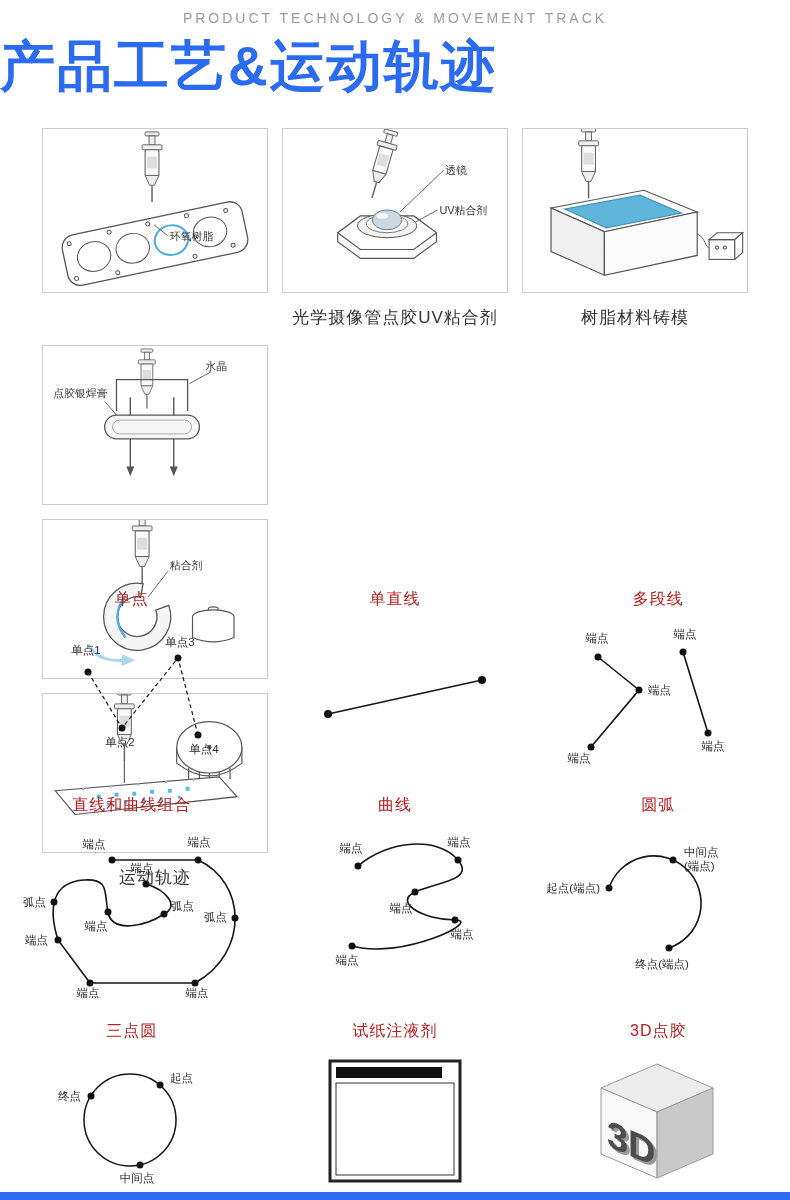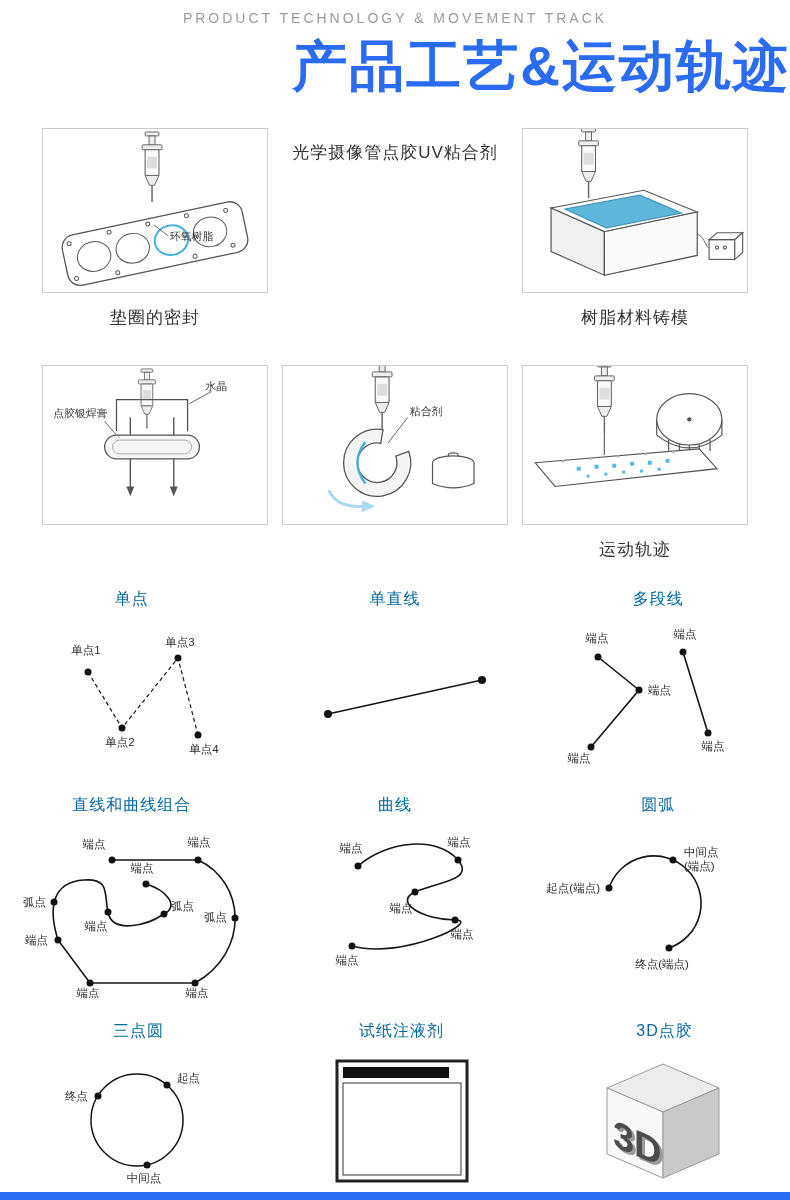--- a/index.html
+++ b/index.html
@@ -7,41 +7,40 @@
   .page {
     position:relative; width:790px; height:1200px; margin:0 auto;
     background:#fff; overflow:hidden;
     font-family:"Liberation Sans","DejaVu Sans",sans-serif; color:#333;
   }
   .eyebrow {
     position:absolute; top:10px; left:0; width:100%; text-align:center;
     font-size:14px; letter-spacing:3px; color:#9b9b9b;
   }
   .main-title {
-    position:absolute; top:30px; left:0; width:100%; text-align:right;
+    position:absolute; top:30px; left:0; width:100%; text-align:left;
     font-size:55px; font-weight:bold; letter-spacing:2px;
     color:var(--accent,#2B6BF2);
-    padding-left:24px;
   }
   .cards-row { position:absolute; left:42px; display:flex; gap:14px; }
   .cards-row.r1 { top:128px; }
-  .cards-row.r2 { top:365px; }
+  .cards-row.r2 { top:345px;flex-direction:column; }
   .card { width:226px; display:flex; flex-direction:column; }
   .card-box { width:226px; border:1px solid #cccccc; background:#fff; }
   .r1 .card-box { height:165px; }
   .r2 .card-box { height:160px; }
   .card-box svg { display:block; width:100%; height:100%; }
   .card-caption { margin-top:13px; text-align:center; font-size:17px; color:#333; letter-spacing:1px; }
 
   .tracks-row { position:absolute; left:0; width:790px; display:flex; }
   .tracks-row.t1 { top:588px; }
   .tracks-row.t2 { top:794px; }
-  .tracks-row.t3 { top:1020px;padding-left:7px; }
+  .tracks-row.t3 { top:1020px; }
   .track-cell { flex:1; display:flex; flex-direction:column; align-items:center; }
-  .track-title { font-size:16px; color:#0369a1; height:26px; line-height:22px; letter-spacing:1px; }
+  .track-title { font-size:16px; color:#b91c1c; height:26px; line-height:22px; letter-spacing:1px; }
 
   .dot { fill:#111; stroke:none; }
   .tpath { stroke:#151515; stroke-width:1.6; fill:none; stroke-linecap:round; }
   .dpath { stroke:#151515; stroke-width:1.2; fill:none; stroke-dasharray:4 3; }
   .lbl { font-size:11.5px; fill:#2b2b2b; }
   .ill-lbl { font-size:11px; fill:#333; }
   .ill-line { stroke:#555; stroke-width:0.9; fill:none; }
 
   .bottom-bar {
     position:absolute; left:0; bottom:0; width:100%; height:8px;
@@ -89,24 +88,40 @@
               <circle cx="190" cy="98" r="2"></circle>
             <circle cx="28" cy="134" r="2"></circle>
               <circle cx="70" cy="137" r="2"></circle>
               <circle cx="150" cy="137" r="2"></circle>
               <circle cx="190" cy="134" r="2"></circle>
           </g>
           <line x1="126" y1="108" x2="112" y2="97" class="ill-line"></line>
           <text class="ill-lbl" x="128" y="112">环氧树脂</text>
         </svg>
       </div>
-      <div class="card-caption">垫圈的密封</div>
-    </div>
-
-    <div class="card">
+    </div>
+
+    <div class="card">
+      <div class="card-box">
+        <svg viewBox="0 0 226 165">
+          <use href="#syringe" transform="translate(98,12) rotate(16)"></use>
+          <g>
+            <polygon points="55,105 78,88 132,88 155,105 132,122 78,122" fill="#fff" stroke="#555" stroke-width="1.2"></polygon>
+            <path d="M55,105 v9 l23,17 h54 l23,-17 v-9" fill="none" stroke="#555" stroke-width="1.2"></path>
+            <ellipse cx="105" cy="98" rx="30" ry="12" fill="#f2f2f2" stroke="#555" stroke-width="1"></ellipse>
+            <ellipse cx="105" cy="96" rx="21" ry="9" fill="#fff" stroke="#777" stroke-width="1"></ellipse>
+            <ellipse cx="105" cy="92" rx="15" ry="10" fill="#ccd7e0" stroke="#667788" stroke-width="1"></ellipse>
+            <ellipse cx="100" cy="88" rx="6" ry="3" fill="#fff" opacity="0.8"></ellipse>
+          </g>
+          <line x1="162" y1="42" x2="118" y2="84" class="ill-line"></line>
+          <text class="ill-lbl" x="164" y="46">透镜</text>
+          <line x1="156" y1="82" x2="134" y2="94" class="ill-line"></line>
+          <text class="ill-lbl" x="158" y="86">UV粘合剂</text>
+        </svg>
+      </div>
       <div class="card-caption">光学摄像管点胶UV粘合剂</div>
     </div>
 
     <div class="card">
       <div class="card-box">
         <svg viewBox="0 0 226 165">
           <use href="#syringe" transform="translate(58,12)"></use>
           <g stroke="#555" stroke-width="1.2">
             <polygon points="28,80 122,62 176,84 82,104" fill="#fff"></polygon>
             <polygon points="42,81 118,67 160,85 84,100" fill="#5fb6da" stroke="#4193b4"></polygon>

